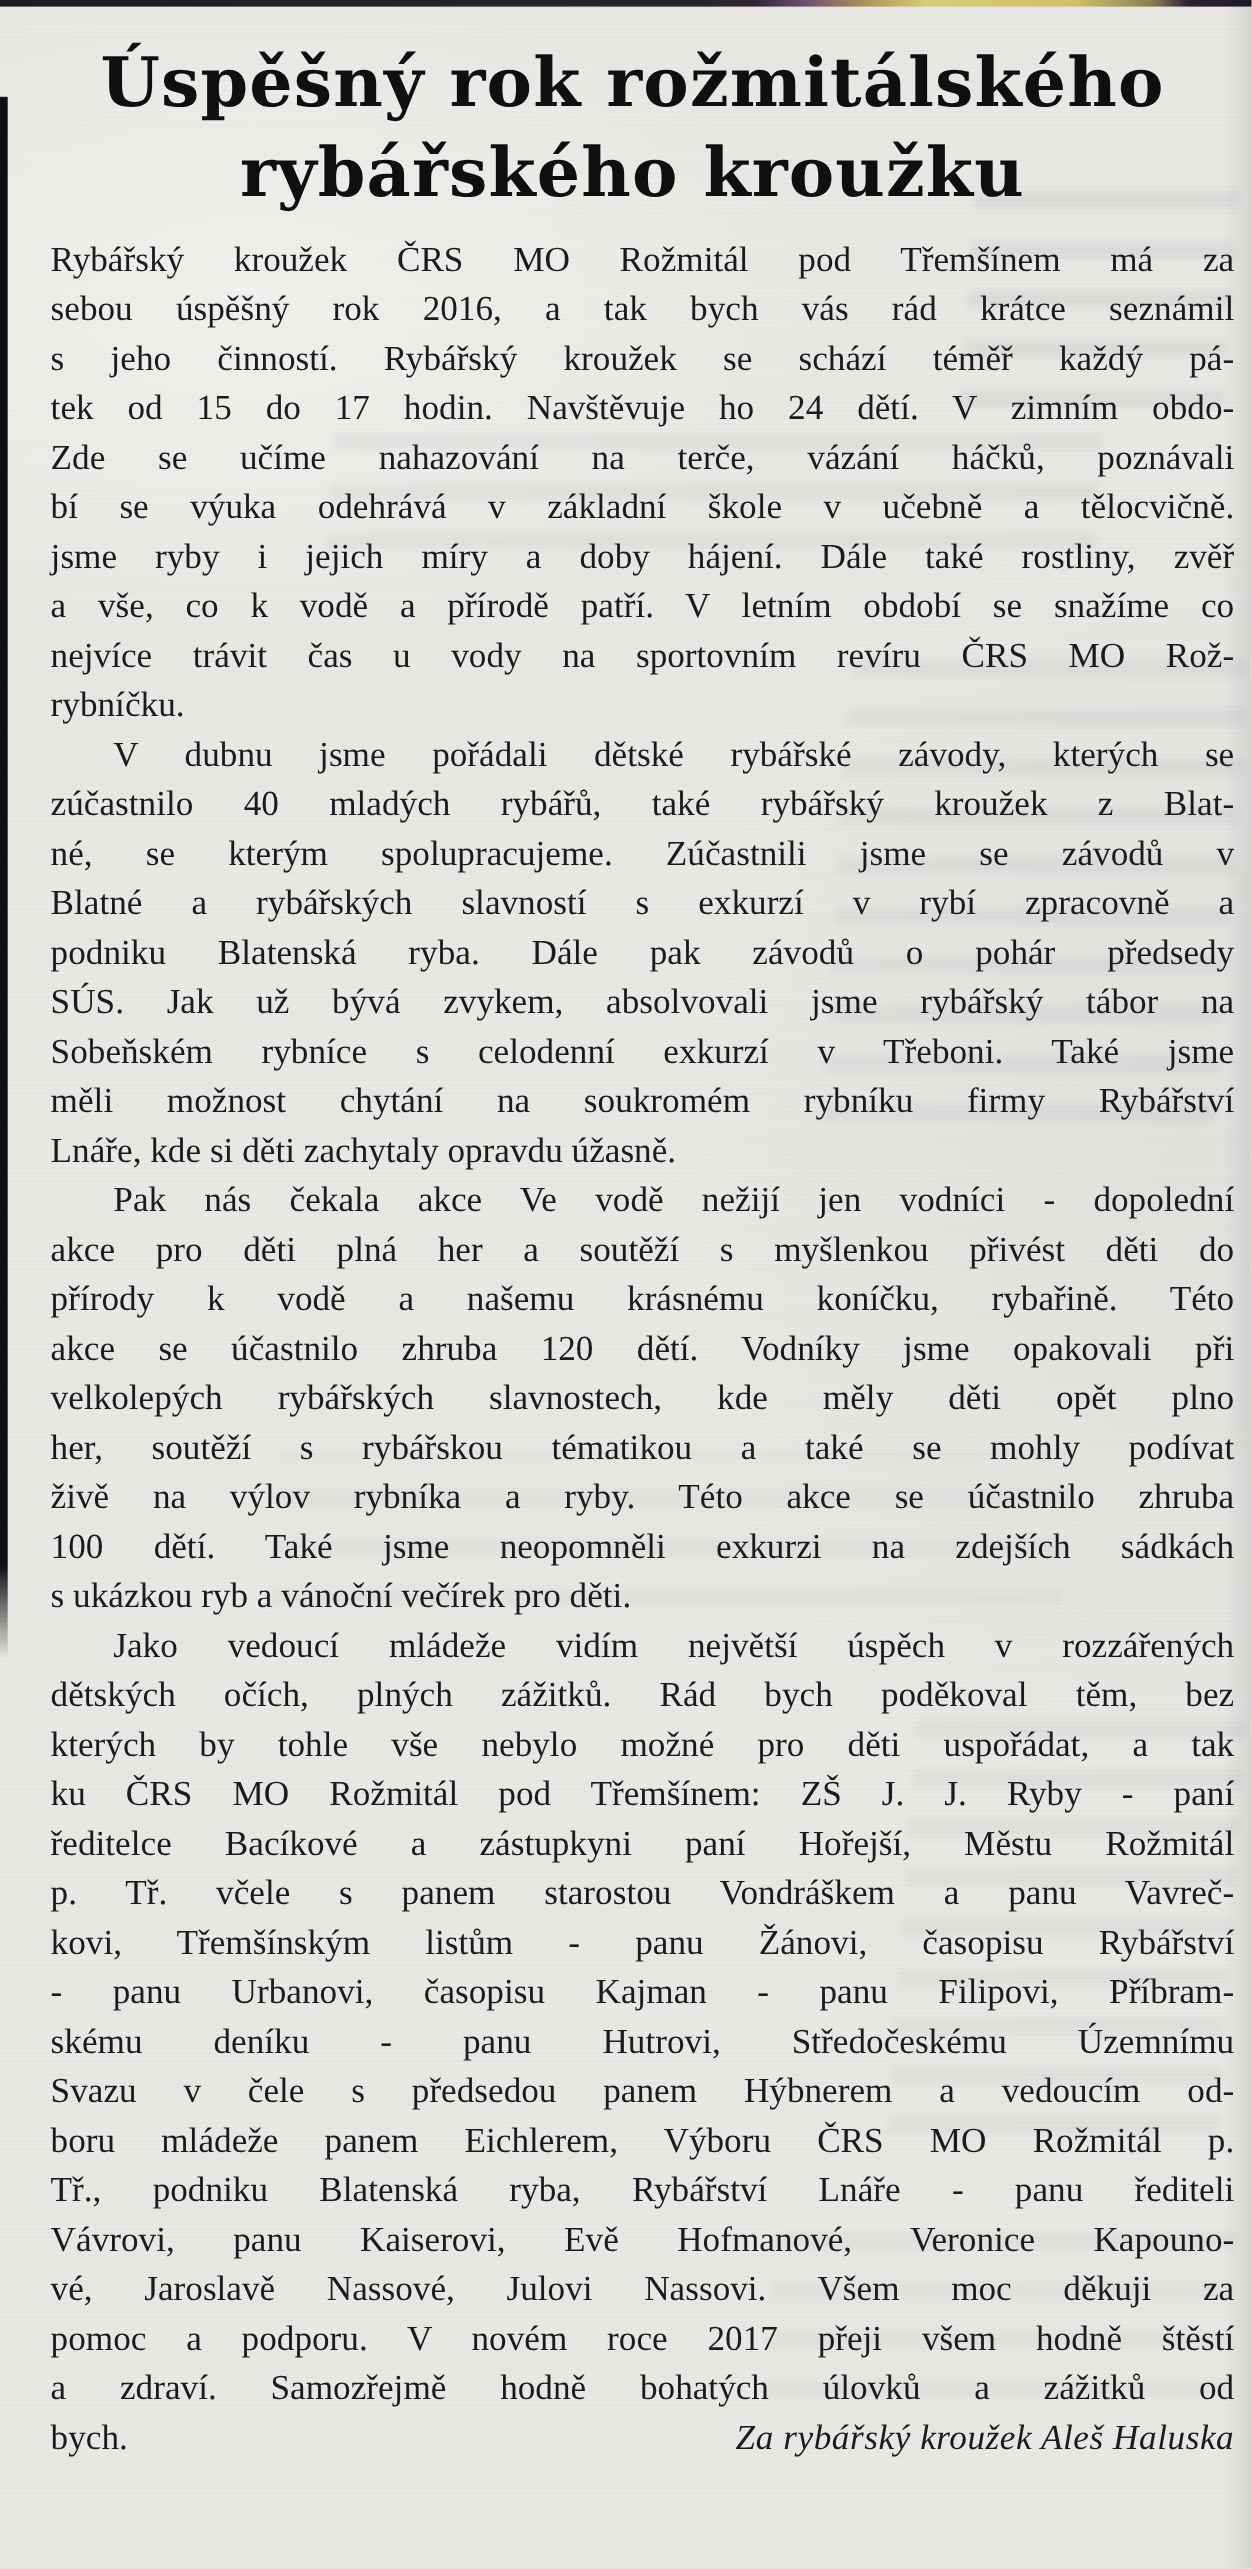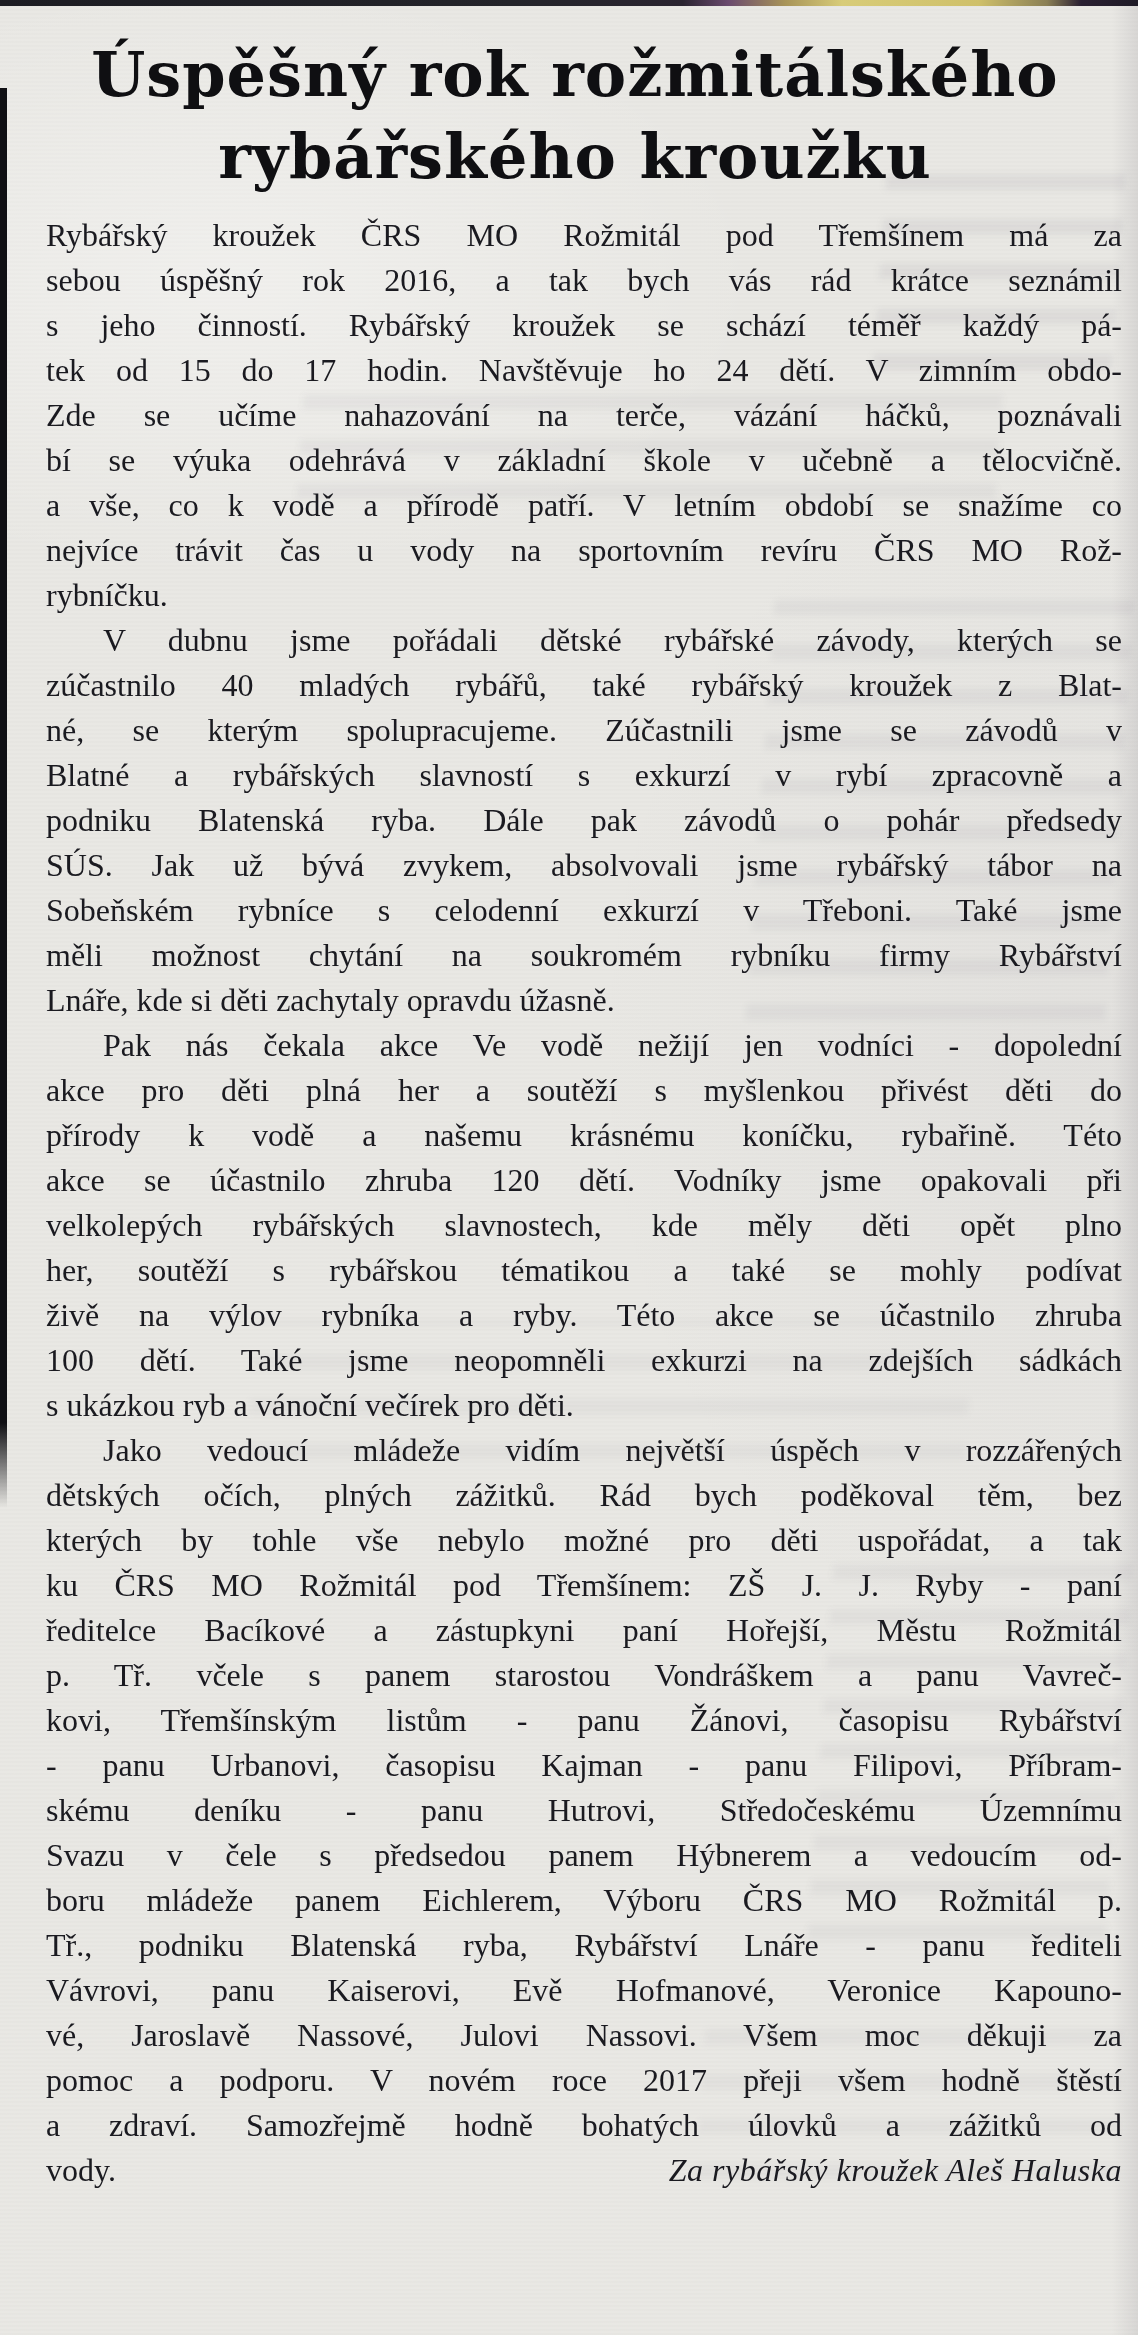--- a/index.html
+++ b/index.html
@@ -92,20 +92,21 @@
   </h1>
 
   <div class="body">
       <div class="para">
         <div class="line">Rybářský kroužek ČRS MO Rožmitál pod Třemšínem má za</div>
         <div class="line">sebou úspěšný rok 2016, a tak bych vás rád krátce seznámil</div>
         <div class="line">s jeho činností. Rybářský kroužek se schází téměř každý pá-</div>
         <div class="line">tek od 15 do 17 hodin. Navštěvuje ho 24 dětí. V zimním obdo-</div>
         <div class="line">Zde se učíme nahazování na terče, vázání háčků, poznávali</div>
         <div class="line">bí se výuka odehrává v základní škole v učebně a tělocvičně.</div>
+        <div class="line">jsme ryby i jejich míry a doby hájení. Dále také rostliny, zvěř</div>
         <div class="line">a vše, co k vodě a přírodě patří. V letním období se snažíme co</div>
         <div class="line">nejvíce trávit čas u vody na sportovním revíru ČRS MO Rož-</div>
         <div class="line lastline">rybníčku.</div>
       </div>
       <div class="para">
         <div class="line indent">V dubnu jsme pořádali dětské rybářské závody, kterých se</div>
         <div class="line">zúčastnilo 40 mladých rybářů, také rybářský kroužek z Blat-</div>
         <div class="line">né, se kterým spolupracujeme. Zúčastnili jsme se závodů v</div>
         <div class="line">Blatné a rybářských slavností s exkurzí v rybí zpracovně a</div>
         <div class="line">podniku Blatenská ryba. Dále pak závodů o pohár předsedy</div>
@@ -137,17 +138,17 @@
         <div class="line">skému deníku - panu Hutrovi, Středočeskému Územnímu</div>
         <div class="line">Svazu v čele s předsedou panem Hýbnerem a vedoucím od-</div>
         <div class="line">boru mládeže panem Eichlerem, Výboru ČRS MO Rožmitál p.</div>
         <div class="line">Tř., podniku Blatenská ryba, Rybářství Lnáře - panu řediteli</div>
         <div class="line">Vávrovi, panu Kaiserovi, Evě Hofmanové, Veronice Kapouno-</div>
         <div class="line">vé, Jaroslavě Nassové, Julovi Nassovi. Všem moc děkuji za</div>
         <div class="line">pomoc a podporu. V novém roce 2017 přeji všem hodně štěstí</div>
         <div class="line">a zdraví. Samozřejmě hodně bohatých úlovků a zážitků od</div>
       </div>
       <div class="closing">
-        <span>vody.</span>
+        <span>bych.</span>
         <span class="sig">Za rybářský kroužek Aleš Haluska</span>
       </div>
     </div>
 </div>
 
 </body></html>

